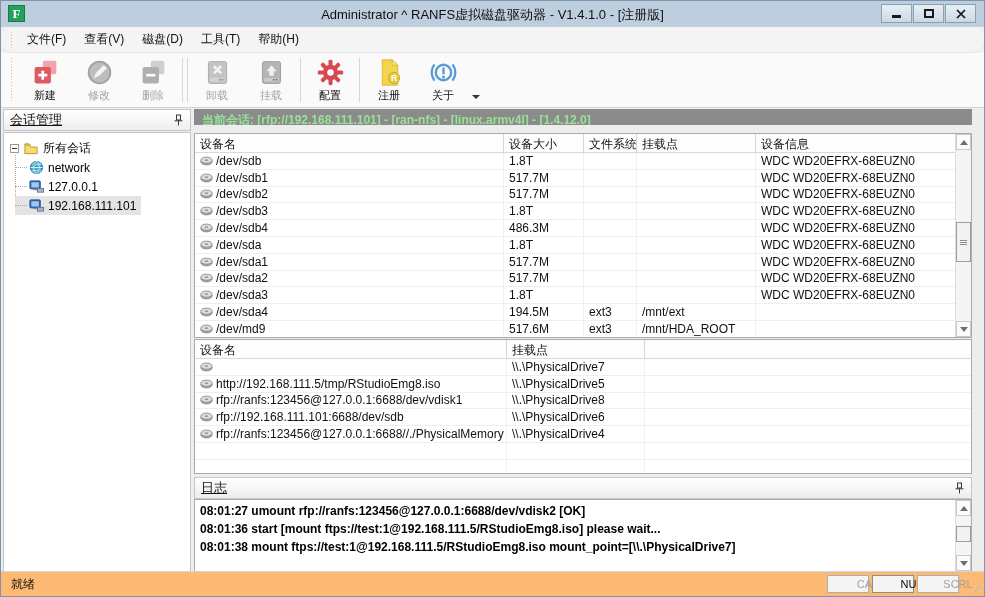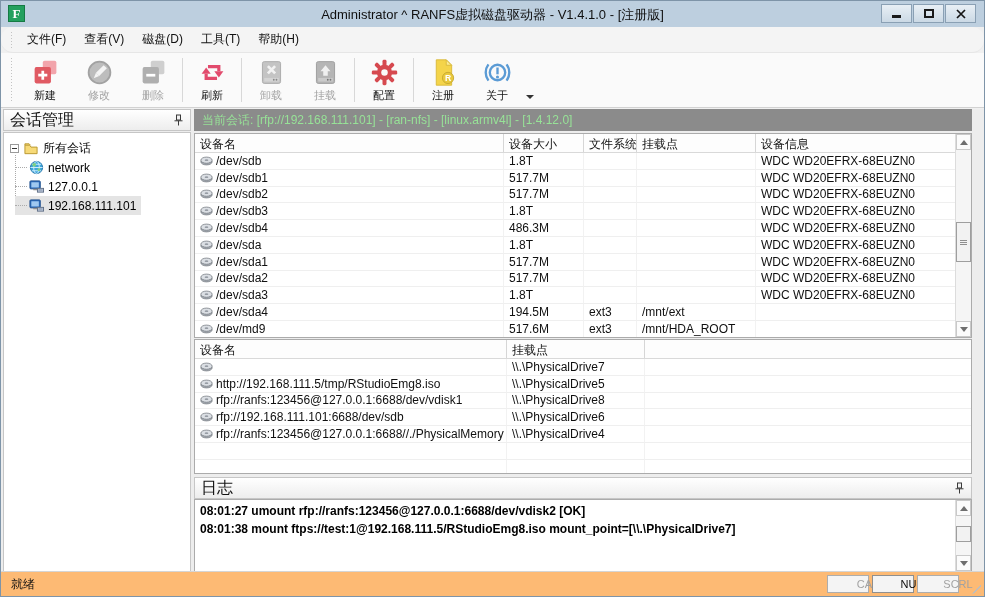--- a/index.html
+++ b/index.html
@@ -39,39 +39,39 @@
   .tbsep { width:1px; background:#D8D8D8; margin:5px 2px; }
   .tb-overflow { align-self:flex-end; margin:0 0 8px 2px; width:0; height:0;
                  border-left:4px solid transparent; border-right:4px solid transparent;
                  border-top:4px solid #333; }
 
   
   .content { position:absolute; top:108px; left:0; right:0; height:463px; background:#EDEDED; }
   .left-panel { position:absolute; left:2px; top:0; width:188px; height:463px; }
   .panel-header { height:22px; background:linear-gradient(#FFFFFF,#EDEDED); border:1px solid #C6C6C6;
                   display:flex; align-items:center; justify-content:space-between; padding:0 6px;
-                  font-size:16px; color:#111; }
+                  font-size:13px; color:#111;text-decoration:underline; }
   .pin { display:flex; align-items:center; }
   .tree { position:absolute; top:23px; left:0; right:0; bottom:0; background:#fff;
           border:1px solid #C6C6C6; padding:6px 4px; font-size:12px; overflow:hidden; }
   .tree-root { display:flex; align-items:center; height:19px; }
   .expander { width:9px; height:9px; border:1px solid #9A9A9A; background:#fff; position:relative;
               margin:0 4px 0 2px; flex:0 0 auto; }
   .expander::after { content:''; position:absolute; left:1px; right:1px; top:3px; height:1px; background:#333; }
   .tree-root .ti, .tree-item .ti { margin-right:4px; display:flex; }
   .tree-children { margin-left:7px; position:relative; }
   .tree-children::before { content:''; position:absolute; left:0; top:-3px; bottom:9px; border-left:1px dotted #ABABAB; }
   .tree-item { display:flex; align-items:center; height:19px; padding-left:14px; position:relative; width:max-content;
                padding-right:5px; }
   .tree-item::before { content:''; position:absolute; left:0; top:9px; width:12px; border-top:1px dotted #ABABAB; }
   .tree-item.selected { background:#E4E4E4; }
 
   .main { position:absolute; left:193px; right:12px; top:0; height:463px; }
-  .session-bar { position:absolute; top:0; left:0; right:0; height:22px; background:#8B8B8B;
-                 color:#97E297; font-size:12px; font-weight:normal; line-height:22px; padding-left:8px;
+  .session-bar { position:absolute; top:0; left:0; right:0; height:16px; background:#8B8B8B;
+                 color:#97E297; font-size:12px; font-weight:bold; line-height:22px; padding-left:8px;
                  white-space:nowrap; overflow:hidden; }
 
   
   .dtable { position:absolute; left:0; right:0; background:#fff; border:1px solid #ABABAB; overflow:hidden; }
   .device-table { top:24px; height:205px; }
   .mount-table { top:230px; height:135px; }
   .thead { display:flex; height:19px; border-bottom:1px solid #D9D9D9; background:#FDFDFD;font-family:Liberation Mono, monospace; }
   .hcell { font-size:12px; color:#111; padding:2px 0 0 5px; border-right:1px solid #D6D6D6;
            white-space:nowrap; overflow:hidden; }
   .tbody { position:absolute; top:19px; left:0; right:0; bottom:0; }
@@ -176,29 +176,20 @@
       <svg viewBox="0 0 32 32">
         <rect x="13" y="3" width="15" height="15" rx="2" fill="#CFCFCF"></rect>
         <rect x="4" y="10" width="18" height="18" rx="2" fill="#AFAFAF"></rect>
         <path d="M8 19h10" stroke="#fff" stroke-width="3"></path>
       </svg>
       <span class="tbl">删除</span>
     </button>
 
     <div class="tbsep"></div>
 
-    <button class="tb">
-      <svg viewBox="0 0 32 32">
-        <path d="M11 9.5 h12 v5" stroke="#E24B6D" stroke-width="3.5" fill="none"></path>
-        <polygon points="23,21.5 18,14.5 28,14.5" fill="#E24B6D"></polygon>
-        <path d="M21 22.5 h-12 v-5" stroke="#E24B6D" stroke-width="3.5" fill="none"></path>
-        <polygon points="9,10.5 4,17.5 14,17.5" fill="#E24B6D"></polygon>
-      </svg>
-      <span class="tbl">刷新</span>
-    </button>
 
     <div class="tbsep"></div>
 
     <button class="tb disabled">
       <svg viewBox="0 0 32 32">
         <rect x="6" y="4" width="20" height="24" rx="2" fill="#C4C4C4" stroke="#A8A8A8"></rect>
         <path d="M12 9 l8 8 M20 9 l-8 8" stroke="#F2F2F2" stroke-width="3"></path>
         <rect x="8" y="22" width="16" height="4" fill="#D4D4D4"></rect>
         <circle cx="18.5" cy="24" r="1" fill="#888"></circle>
           <circle cx="21.5" cy="24" r="1" fill="#888"></circle>
@@ -749,20 +740,21 @@
                   <line x1="1.5" y1="6.8" x2="9.5" y2="6.8"></line>
                   <line x1="5.5" y1="6.8" x2="5.5" y2="11.5"></line>
                 </g>
               </svg>
           </span>
         </div>
       </div>
       <div class="log-body">
         <div style="margin-right:16px;">
             <div class="log-line">08:01:27 umount rfp://ranfs:123456@127.0.0.1:6688/dev/vdisk2 [OK]</div>
+            <div class="log-line">08:01:36 start [mount ftps://test:1@192.168.111.5/RStudioEmg8.iso] please wait...</div>
             <div class="log-line">08:01:38 mount ftps://test:1@192.168.111.5/RStudioEmg8.iso mount_point=[\\.\PhysicalDrive7]</div>
           </div>
         <div class="vscroll">
           <div class="sarrow up">
               <span class="tri-up"></span>
             </div>
           <div class="sthumb" style="top:26px; height:16px;"></div>
           <div class="sarrow down">
               <span class="tri-down"></span>
             </div>

